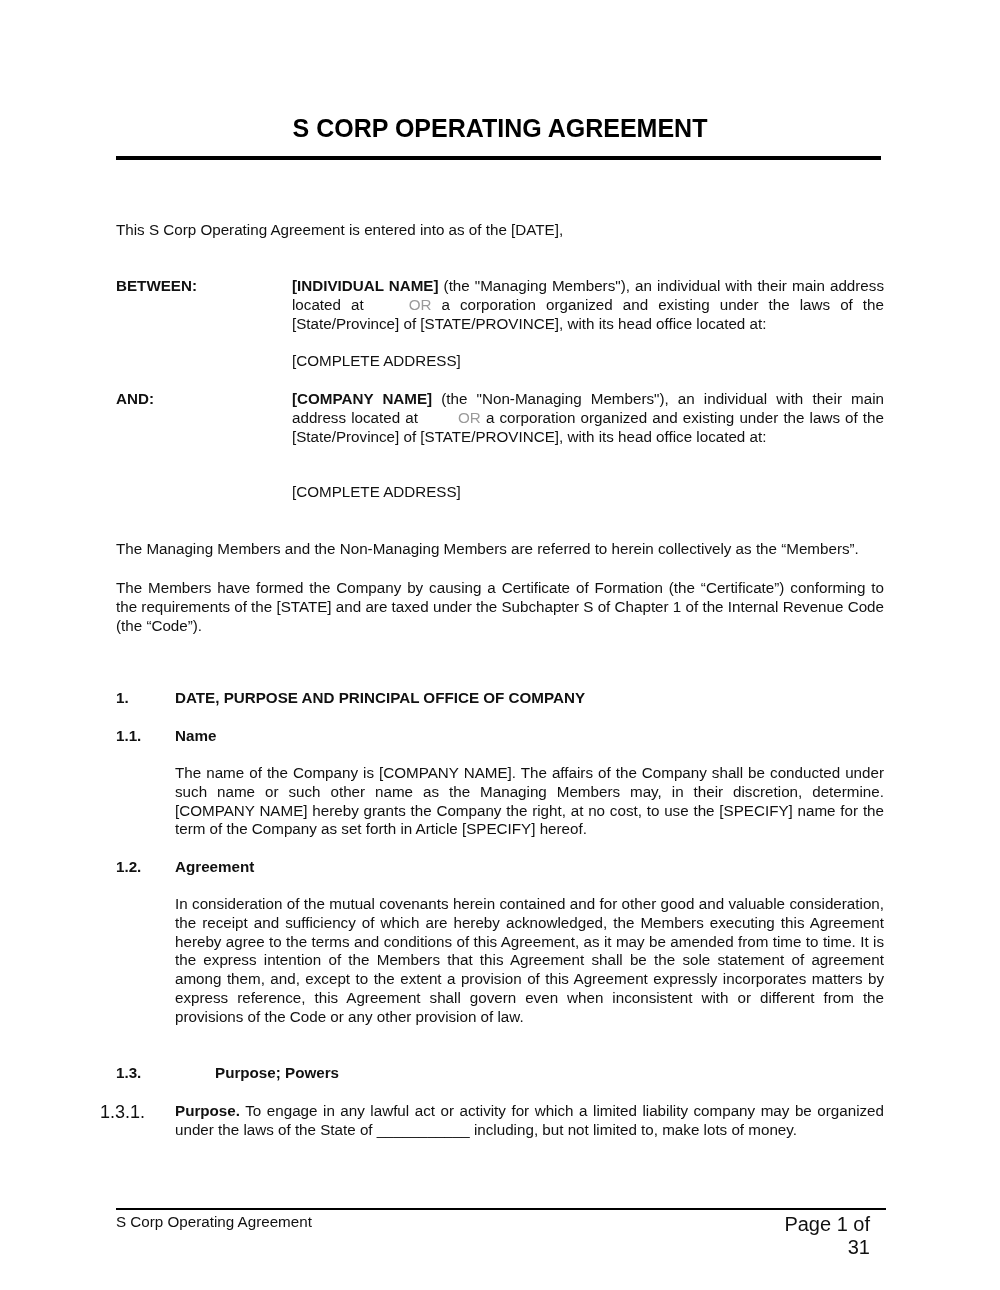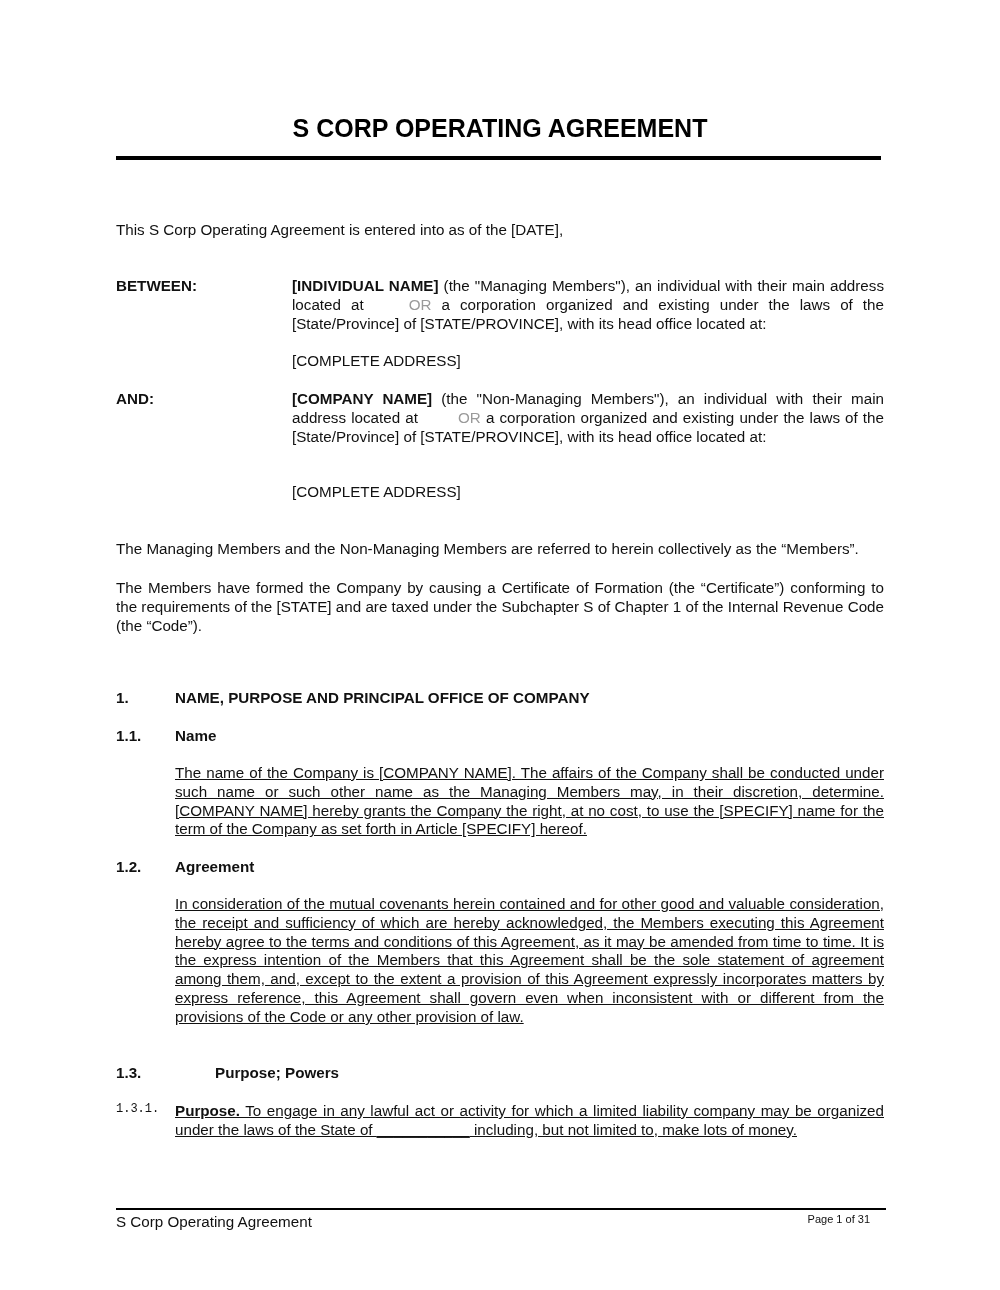--- a/index.html
+++ b/index.html
@@ -10,27 +10,27 @@
            font-weight:bold; font-size:25px; letter-spacing:0; color:#000; }
   .title-rule { position:absolute; left:116px; width:765px; top:156px; height:4px; background:#000; }
   .txt { font-size:15.2px; line-height:18.8px; }
   .abs { position:absolute; }
   .just { text-align:justify; text-align-last:left; }
   .b { font-weight:bold; }
   .grey { color:#9a9a9a;margin-left:35px; }
   .party-label { position:absolute; left:116px; font-weight:bold; font-size:15.2px; }
   .party-body { position:absolute; left:292px; width:592px; }
   .num { position:absolute; left:116px; font-weight:bold; font-size:15.2px; }
-  .numn { position:absolute; left:116px; font-size:12px;font-family:Liberation Mono, monospace; }
+  .numn { position:absolute; left:100px; font-size:18px; }
   .heading { position:absolute; left:175px; font-weight:bold; font-size:15.2px; }
-  .indent { position:absolute; left:175px; width:709px;text-decoration:underline; }
+  .indent { position:absolute; left:175px; width:709px; }
   .full { position:absolute; left:116px; width:768px; }
   .footer-rule { position:absolute; left:116px; width:770px; top:1208px; height:2px; background:#000; }
   .footer-left { position:absolute; left:116px; top:1213px; font-size:15.2px; }
-  .footer-right { position:absolute; left:760px; width:110px; text-align:right; top:1213px; font-size:11px; }
+  .footer-right { position:absolute; left:760px; width:110px; text-align:right; top:1213px; font-size:20px; }
 </style>
 </head>
 <body>
 
 <div class="page">
 
   <div class="title">S CORP OPERATING AGREEMENT</div>
   <div class="title-rule"></div>
 
   <div class="abs txt" style="left:116px; top:221px;">This S Corp Operating Agreement is entered into as of the [DATE],</div>
@@ -44,21 +44,21 @@
   <div class="party-label" style="top:390px;">AND:</div>
   <div class="party-body txt just" style="top:390px;">
     <span class="b">[COMPANY NAME]</span><span> (the "Non-Managing Members"), an individual with their main address located at </span><span class="grey">OR</span><span> a corporation organized and existing under the laws of the [State/Province] of [STATE/PROVINCE], with its head office located at:</span>
   </div>
   <div class="party-body txt" style="top:483px;">[COMPLETE ADDRESS]</div>
 
   <div class="full txt just" style="top:540px;">The Managing Members and the Non-Managing Members are referred to herein collectively as the “Members”.</div>
   <div class="full txt just" style="top:579px;">The Members have formed the Company by causing a Certificate of Formation (the “Certificate”) conforming to the requirements of the [STATE] and are taxed under the Subchapter S of Chapter 1 of the Internal Revenue Code (the “Code”).</div>
 
   <div class="num" style="top:689px;">1.</div>
-  <div class="heading" style="top:689px;">NAME, PURPOSE AND PRINCIPAL OFFICE OF COMPANY</div>
+  <div class="heading" style="top:689px;">DATE, PURPOSE AND PRINCIPAL OFFICE OF COMPANY</div>
 
   <div class="num" style="top:727px;">1.1.</div>
   <div class="heading" style="top:727px;">Name</div>
   <div class="indent txt just" style="top:764px;">The name of the Company is [COMPANY NAME]. The affairs of the Company shall be conducted under such name or such other name as the Managing Members may, in their discretion, determine. [COMPANY NAME] hereby grants the Company the right, at no cost, to use the [SPECIFY] name for the term of the Company as set forth in Article [SPECIFY] hereof.</div>
 
   <div class="num" style="top:858px;">1.2.</div>
   <div class="heading" style="top:858px;">Agreement</div>
   <div class="indent txt just" style="top:895px;">In consideration of the mutual covenants herein contained and for other good and valuable consideration, the receipt and sufficiency of which are hereby acknowledged, the Members executing this Agreement hereby agree to the terms and conditions of this Agreement, as it may be amended from time to time. It is the express intention of the Members that this Agreement shall be the sole statement of agreement among them, and, except to the extent a provision of this Agreement expressly incorporates matters by express reference, this Agreement shall govern even when inconsistent with or different from the provisions of the Code or any other provision of law.</div>
 
   <div class="num" style="top:1064px;">1.3.</div>

